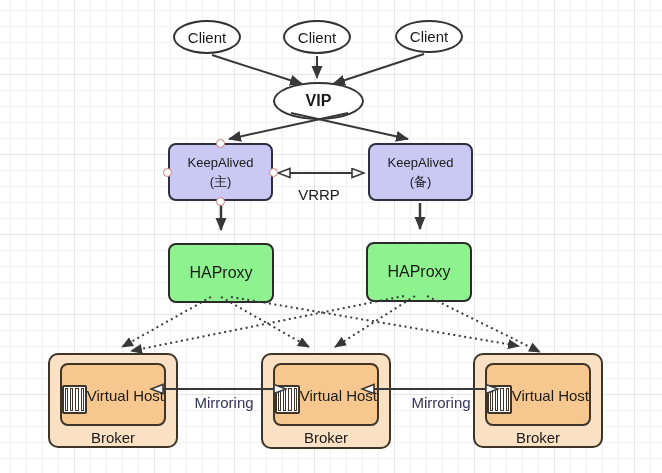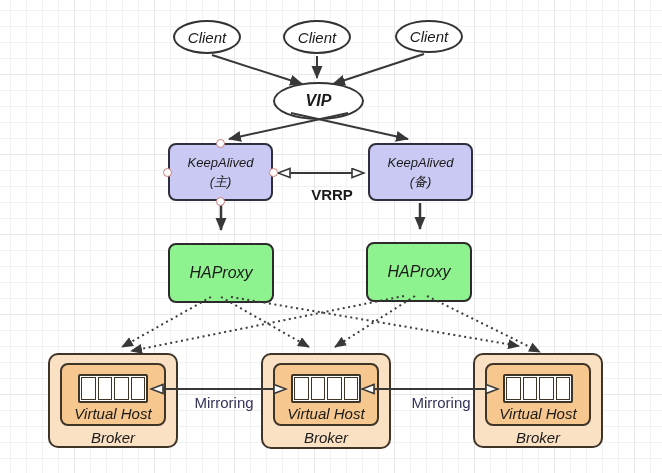--- a/index.html
+++ b/index.html
@@ -8,29 +8,29 @@
     font-family:"Liberation Sans","DejaVu Sans",sans-serif;color:#1a1a1a;
     background-color:#ffffff;
     background-image:
       linear-gradient(#e7e7e7 1px,transparent 1px),
       linear-gradient(90deg,#e7e7e7 1px,transparent 1px),
       linear-gradient(#f1f1f1 1px,transparent 1px),
       linear-gradient(90deg,#f1f1f1 1px,transparent 1px);
     background-size:80px 80px,80px 80px,16px 16px,16px 16px;
     background-position:-6px -6px;
   }
-  .node{position:absolute;box-sizing:border-box;display:flex;align-items:center;justify-content:center;text-align:center;z-index:2;font-style:italic;}
+  .node{position:absolute;box-sizing:border-box;display:flex;align-items:center;justify-content:center;text-align:center;z-index:2;}
   .ellipse{background:#fff;border:2px solid #333;border-radius:50%;font-size:15px;}
   .vip{font-weight:bold;font-size:16px;}
   .rrect{border-radius:8px;}
   .ka{background:#C9C9F3;border:2px solid #2e2e3f;font-size:13px;line-height:19px;flex-direction:column;}
   .ha{background:#8EF28E;border:2px solid #2b2b2b;font-size:16px;margin-top:8px;}
   .broker{background:#FBE1C4;border:2.5px solid #3f3428;border-radius:10px;flex-direction:column;justify-content:flex-start;}
   .vhbox{box-sizing:border-box;margin-top:8px;width:106px;height:63px;background:#F6C78E;border:2px solid #3f3428;border-radius:8px;
-         display:flex;flex-direction:column;align-items:center;}
+         display:flex;flex-direction:row;align-items:center;}
   .queue{box-sizing:border-box;margin-top:9px;width:70px;height:29px;background:#fff;border:2px solid #3f3428;border-radius:2px;
          display:flex;gap:2px;padding:1px;}
   .qcell{flex:1;background:#fff;border:1.5px solid #3f3428;}
   .vh-label{font-size:15px;margin-top:2px;white-space:nowrap;}
   .broker-label{font-size:15px;margin-top:3px;}
   .edge-label{position:absolute;z-index:2;text-align:center;font-size:15px;}
   .mirr{color:#35355C;}
   svg.edges{position:absolute;left:0;top:0;z-index:3;pointer-events:none;}
   .cpoint{position:absolute;z-index:4;width:9px;height:9px;box-sizing:border-box;border-radius:50%;
           background:#fff;border:1.5px solid #c9807a;}
@@ -107,21 +107,21 @@
         <div class="qcell"></div>
         <div class="qcell"></div>
         <div class="qcell"></div>
         <div class="qcell"></div>
       </div>
       <div class="vh-label">Virtual Host</div>
     </div>
     <div class="broker-label">Broker</div>
   </div>
 
-  <div class="edge-label" style="left:302px;top:186px;width:60px;font-weight:bold;">VRRP</div>
+  <div class="edge-label" style="left:289px;top:186px;width:60px;">VRRP</div>
   <div class="edge-label mirr" style="left:184px;top:394px;width:80px;">Mirroring</div>
   <div class="edge-label mirr" style="left:401px;top:394px;width:80px;">Mirroring</div>
 
   <svg class="edges" width="662" height="473" viewBox="0 0 662 473">
     <defs>
       <marker id="af" markerUnits="userSpaceOnUse" markerWidth="14" markerHeight="12" refX="12" refY="5.5" orient="auto">
         <path d="M0,0 L13,5.5 L0,11 Z" fill="#383838"></path>
       </marker>
       <marker id="afs" markerUnits="userSpaceOnUse" markerWidth="13" markerHeight="11" refX="11" refY="5" orient="auto">
         <path d="M0,0 L12,5 L0,10 Z" fill="#383838"></path>

